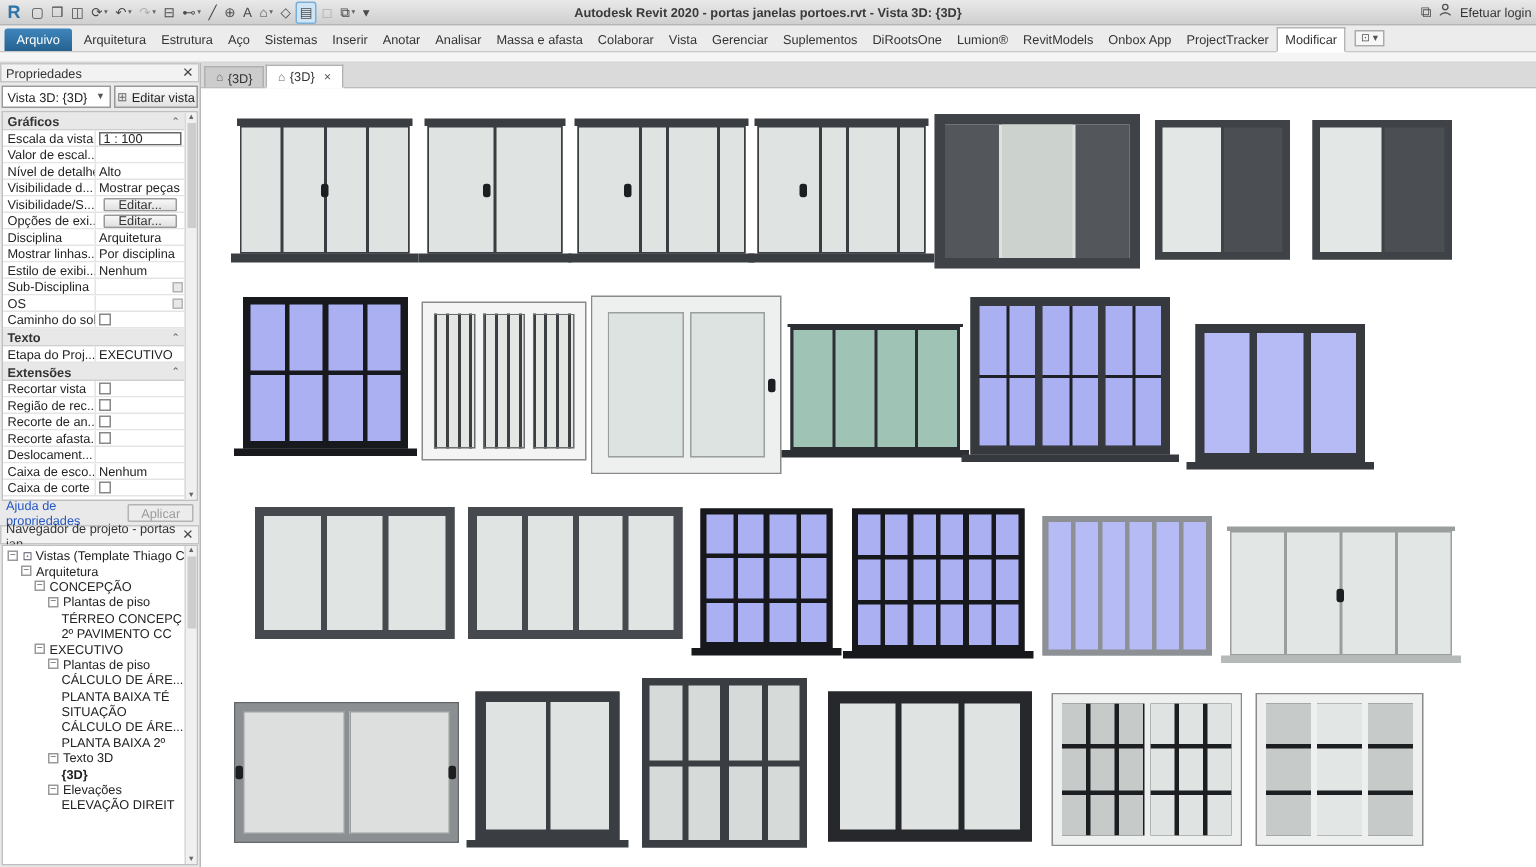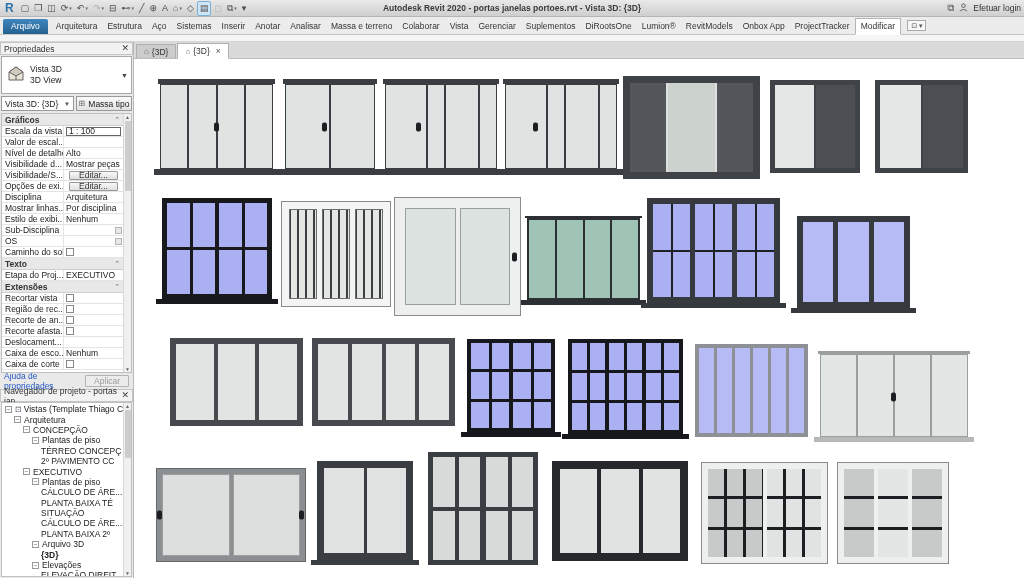--- a/index.html
+++ b/index.html
@@ -139,21 +139,21 @@
 
 <div class="ribbon-tabs">
     <span class="rtab file">Arquivo</span>
     <span class="rtab">Arquitetura</span>
     <span class="rtab">Estrutura</span>
     <span class="rtab">Aço</span>
     <span class="rtab">Sistemas</span>
     <span class="rtab">Inserir</span>
     <span class="rtab">Anotar</span>
     <span class="rtab">Analisar</span>
-    <span class="rtab">Massa e terreno</span>
+    <span class="rtab">Massa e afasta</span>
     <span class="rtab">Colaborar</span>
     <span class="rtab">Vista</span>
     <span class="rtab">Gerenciar</span>
     <span class="rtab">Suplementos</span>
     <span class="rtab">DiRootsOne</span>
     <span class="rtab">Lumion®</span>
     <span class="rtab">RevitModels</span>
     <span class="rtab">Onbox App</span>
     <span class="rtab">ProjectTracker</span>
     <span class="rtab active">Modificar</span>
@@ -161,42 +161,28 @@
   </div>
 <div class="strip"></div>
 
 <div class="workspace">
 
   <div class="leftpanel">
     <div class="palette-header">
       <span>Propriedades</span>
       <span class="close-x">✕</span>
     </div>
-    <div class="type-selector">
-      <span class="ts-icon">
-        <svg width="22" height="20" viewBox="0 0 22 20">
-          <polygon points="4,8 11,3 18,8 18,16 4,16" fill="#e8e4da" stroke="#666"></polygon>
-          <polygon points="4,8 11,3 18,8 11,12" fill="#cfcabc" stroke="#666"></polygon>
-          <line x1="11" y1="12" x2="11" y2="16" stroke="#666"></line>
-        </svg>
-      </span>
-      <span class="ts-text">
-        <div>Vista 3D</div>
-        <div>3D View</div>
-      </span>
-      <span class="ts-arrow">▼</span>
-    </div>
     <div class="combo-row">
       <div class="combo">
         <span>Vista 3D: {3D}</span>
         <span class="arr">▼</span>
       </div>
       <div class="btn-edittype">
         <span class="ic">⊞</span>
-        <span>Massa tipo</span>
+        <span>Editar vista</span>
       </div>
     </div>
     <div class="pgrid">
       <div id="pgrid-rows">
           <div class="psec">
             <span>Gráficos</span>
             <span class="pin">⌃</span>
           </div>
           <div class="prow">
             <div class="plabel">Escala da vista</div>
@@ -381,21 +367,21 @@
             <span style="width: 37px; flex: 0 0 auto;"></span>
             <span>CÁLCULO DE ÁRE...</span>
           </div>
           <div class="titem">
             <span style="width: 37px; flex: 0 0 auto;"></span>
             <span>PLANTA BAIXA 2º</span>
           </div>
           <div class="titem">
             <span style="width: 28px; flex: 0 0 auto;"></span>
             <span class="texp">–</span>
-            <span>Arquivo 3D</span>
+            <span>Texto 3D</span>
           </div>
           <div class="titem bold">
             <span style="width: 37px; flex: 0 0 auto;"></span>
             <span>{3D}</span>
           </div>
           <div class="titem">
             <span style="width: 28px; flex: 0 0 auto;"></span>
             <span class="texp">–</span>
             <span>Elevações</span>
           </div>

